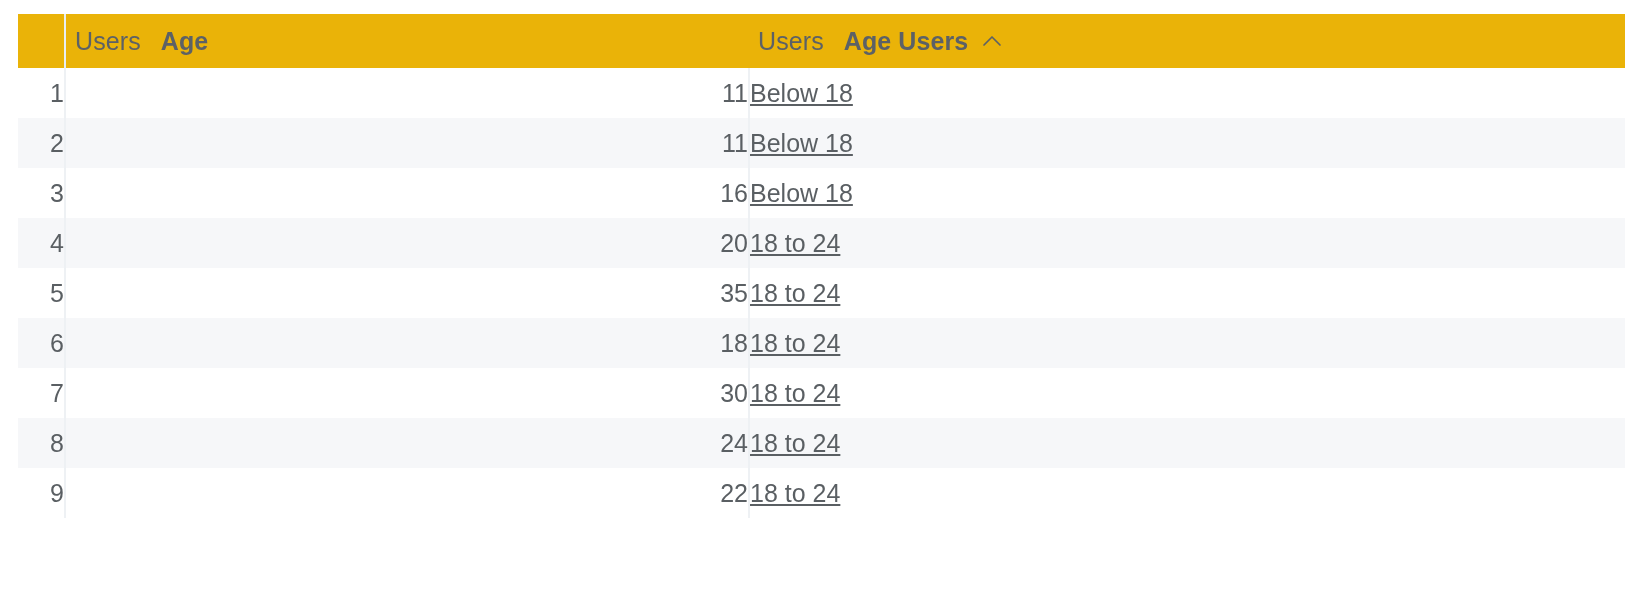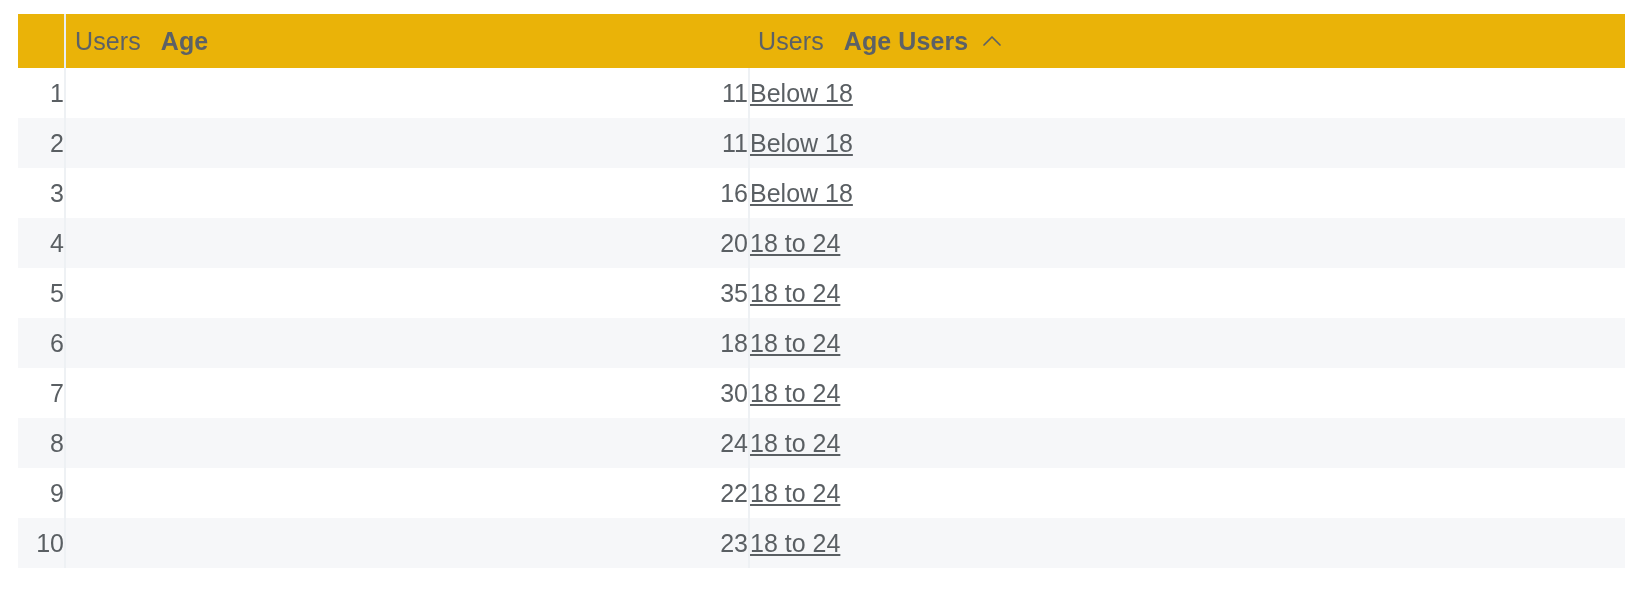--- a/index.html
+++ b/index.html
@@ -190,20 +190,15 @@
         <tr class="body-row even">
           <td class="cell-rownum">8</td>
           <td class="cell-age">24</td>
           <td class="cell-tier">18 to 24</td>
         </tr>
         <tr class="body-row odd">
           <td class="cell-rownum">9</td>
           <td class="cell-age">22</td>
           <td class="cell-tier">18 to 24</td>
         </tr>
-        <tr class="body-row even">
-          <td class="cell-rownum">10</td>
-          <td class="cell-age">23</td>
-          <td class="cell-tier">18 to 24</td>
-        </tr>
       </tbody>
   </table>
 </div>
 
 </body></html>

